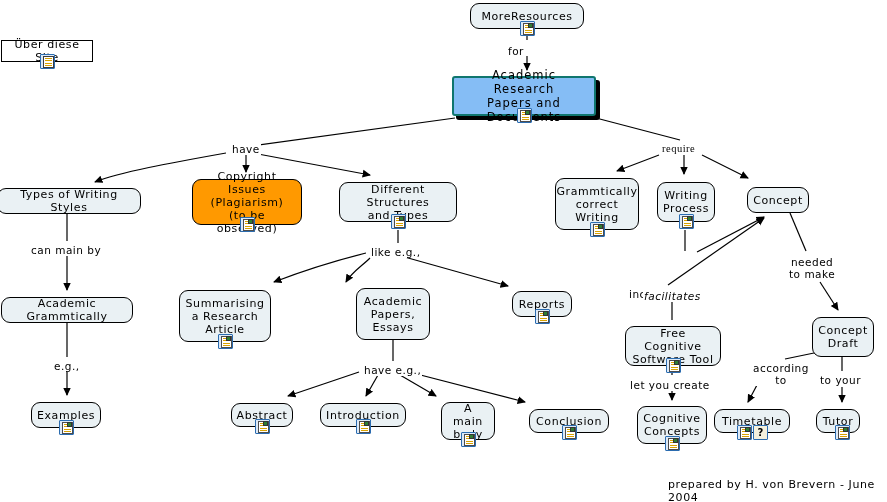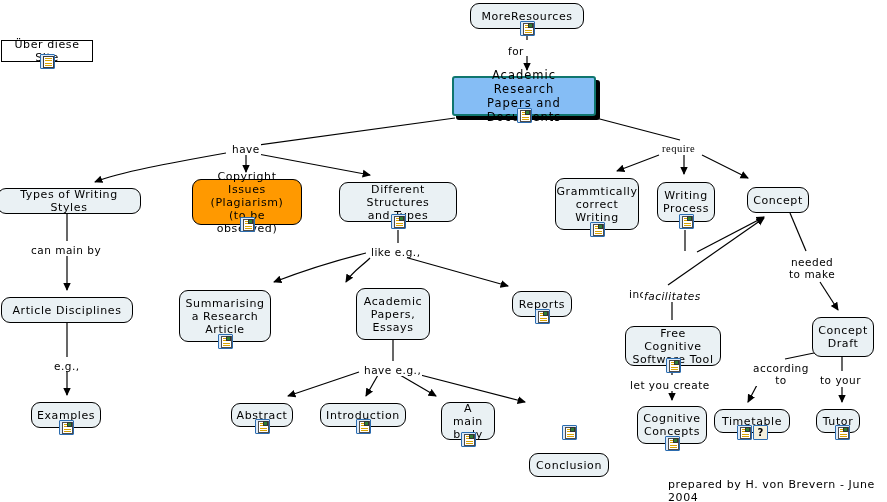--- a/index.html
+++ b/index.html
@@ -268,21 +268,21 @@
           <span class="ln" style="top: 5.4px; left: 4px; width: 3px;"></span>
           <span class="ln" style="top: 7.8px; left: 4px; width: 7px;"></span>
           <span class="ln" style="top: 10.2px; left: 4px; width: 7px;"></span>
           <span class="pic"></span>
         </span>
       </div>
       <div class="node" style="left: 747px; top: 187px; width: 62px; height: 26px;">
         <span class="lbl">Concept</span>
       </div>
       <div class="node" style="left: 1px; top: 297px; width: 132px; height: 26px;">
-        <span class="lbl">Article Disciplines</span>
+        <span class="lbl">Academic Grammtically</span>
       </div>
       <div class="node" style="left: 179px; top: 290px; width: 92px; height: 52px;">
         <span class="lbl">Summarising
 a Research
 Article</span>
       </div>
       <div class="icons" style="left: 218px; top: 334px;">
         <span class="ico pic">
           <span class="sheet"></span>
           <span class="ln" style="top: 3px; left: 4px; width: 3px;"></span>
@@ -374,21 +374,21 @@
       <div class="icons" style="left: 461px; top: 432px;">
         <span class="ico pic">
           <span class="sheet"></span>
           <span class="ln" style="top: 3px; left: 4px; width: 3px;"></span>
           <span class="ln" style="top: 5.4px; left: 4px; width: 3px;"></span>
           <span class="ln" style="top: 7.8px; left: 4px; width: 7px;"></span>
           <span class="ln" style="top: 10.2px; left: 4px; width: 7px;"></span>
           <span class="pic"></span>
         </span>
       </div>
-      <div class="node" style="left: 529px; top: 409px; width: 80px; height: 24px; margin-top: 44px;">
+      <div class="node" style="left: 529px; top: 409px; width: 80px; height: 24px;">
         <span class="lbl">Conclusion</span>
       </div>
       <div class="icons" style="left: 562px; top: 425px;">
         <span class="ico pic">
           <span class="sheet"></span>
           <span class="ln" style="top: 3px; left: 4px; width: 3px;"></span>
           <span class="ln" style="top: 5.4px; left: 4px; width: 3px;"></span>
           <span class="ln" style="top: 7.8px; left: 4px; width: 7px;"></span>
           <span class="ln" style="top: 10.2px; left: 4px; width: 7px;"></span>
           <span class="pic"></span>

